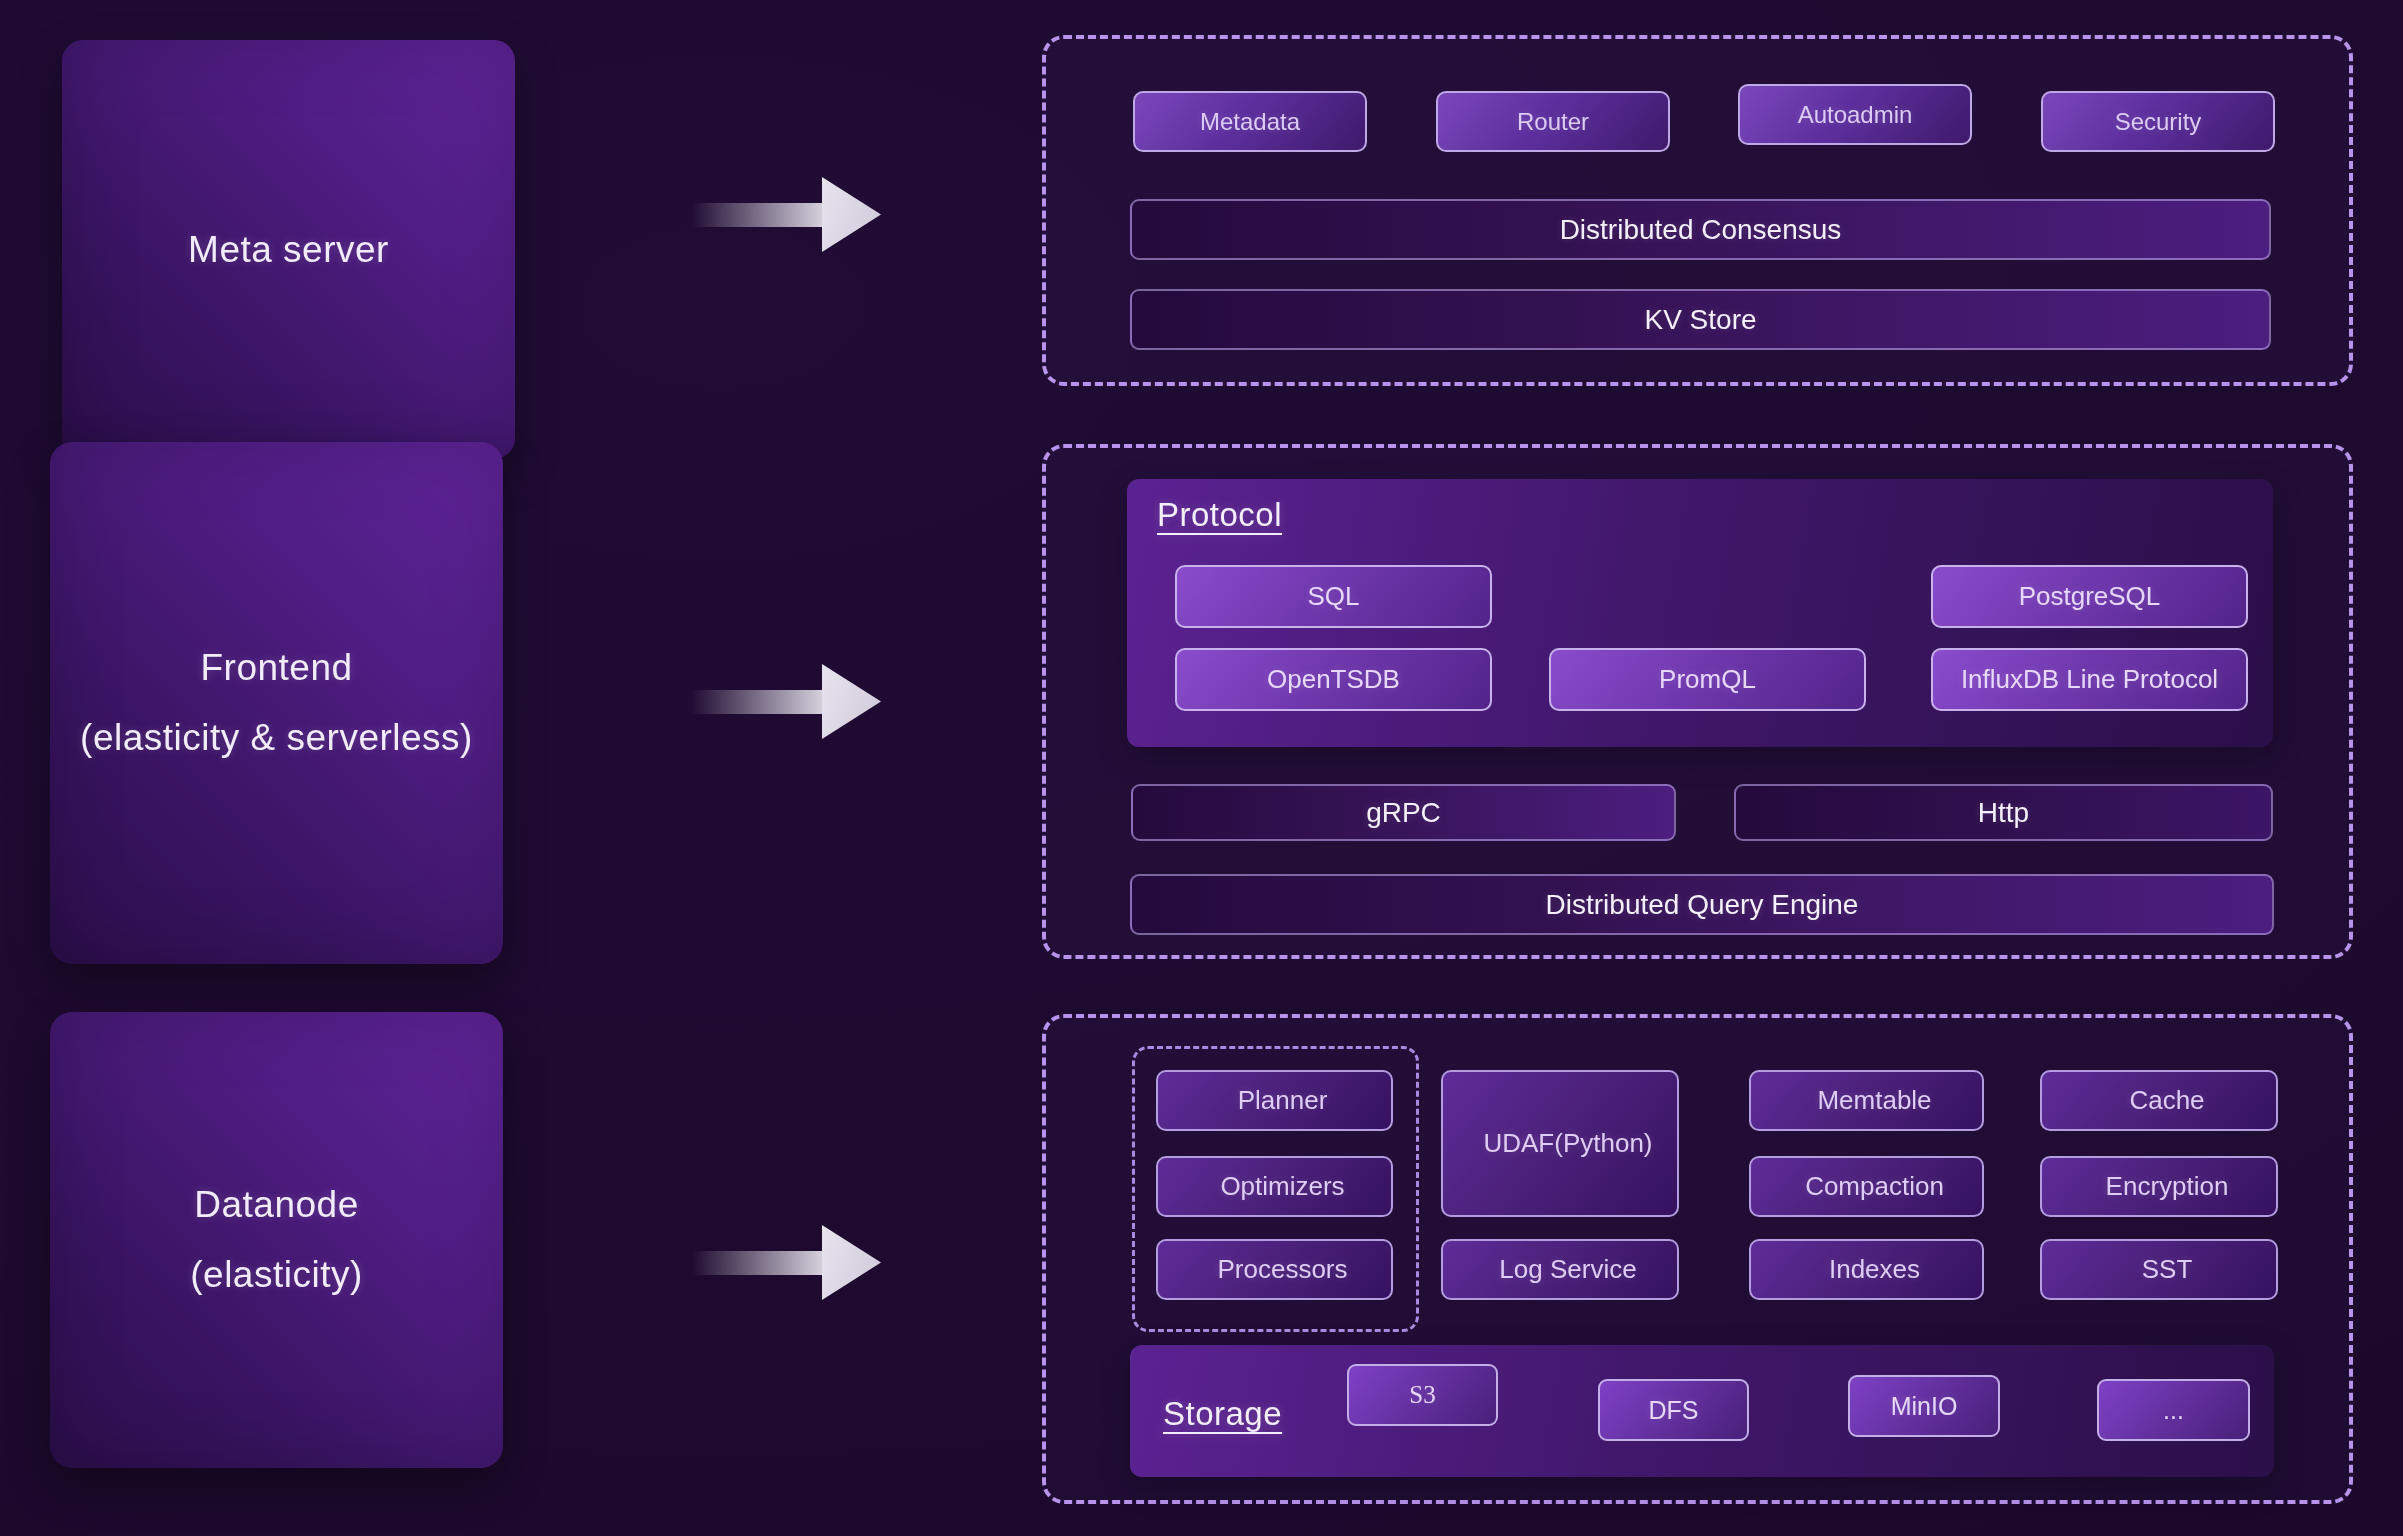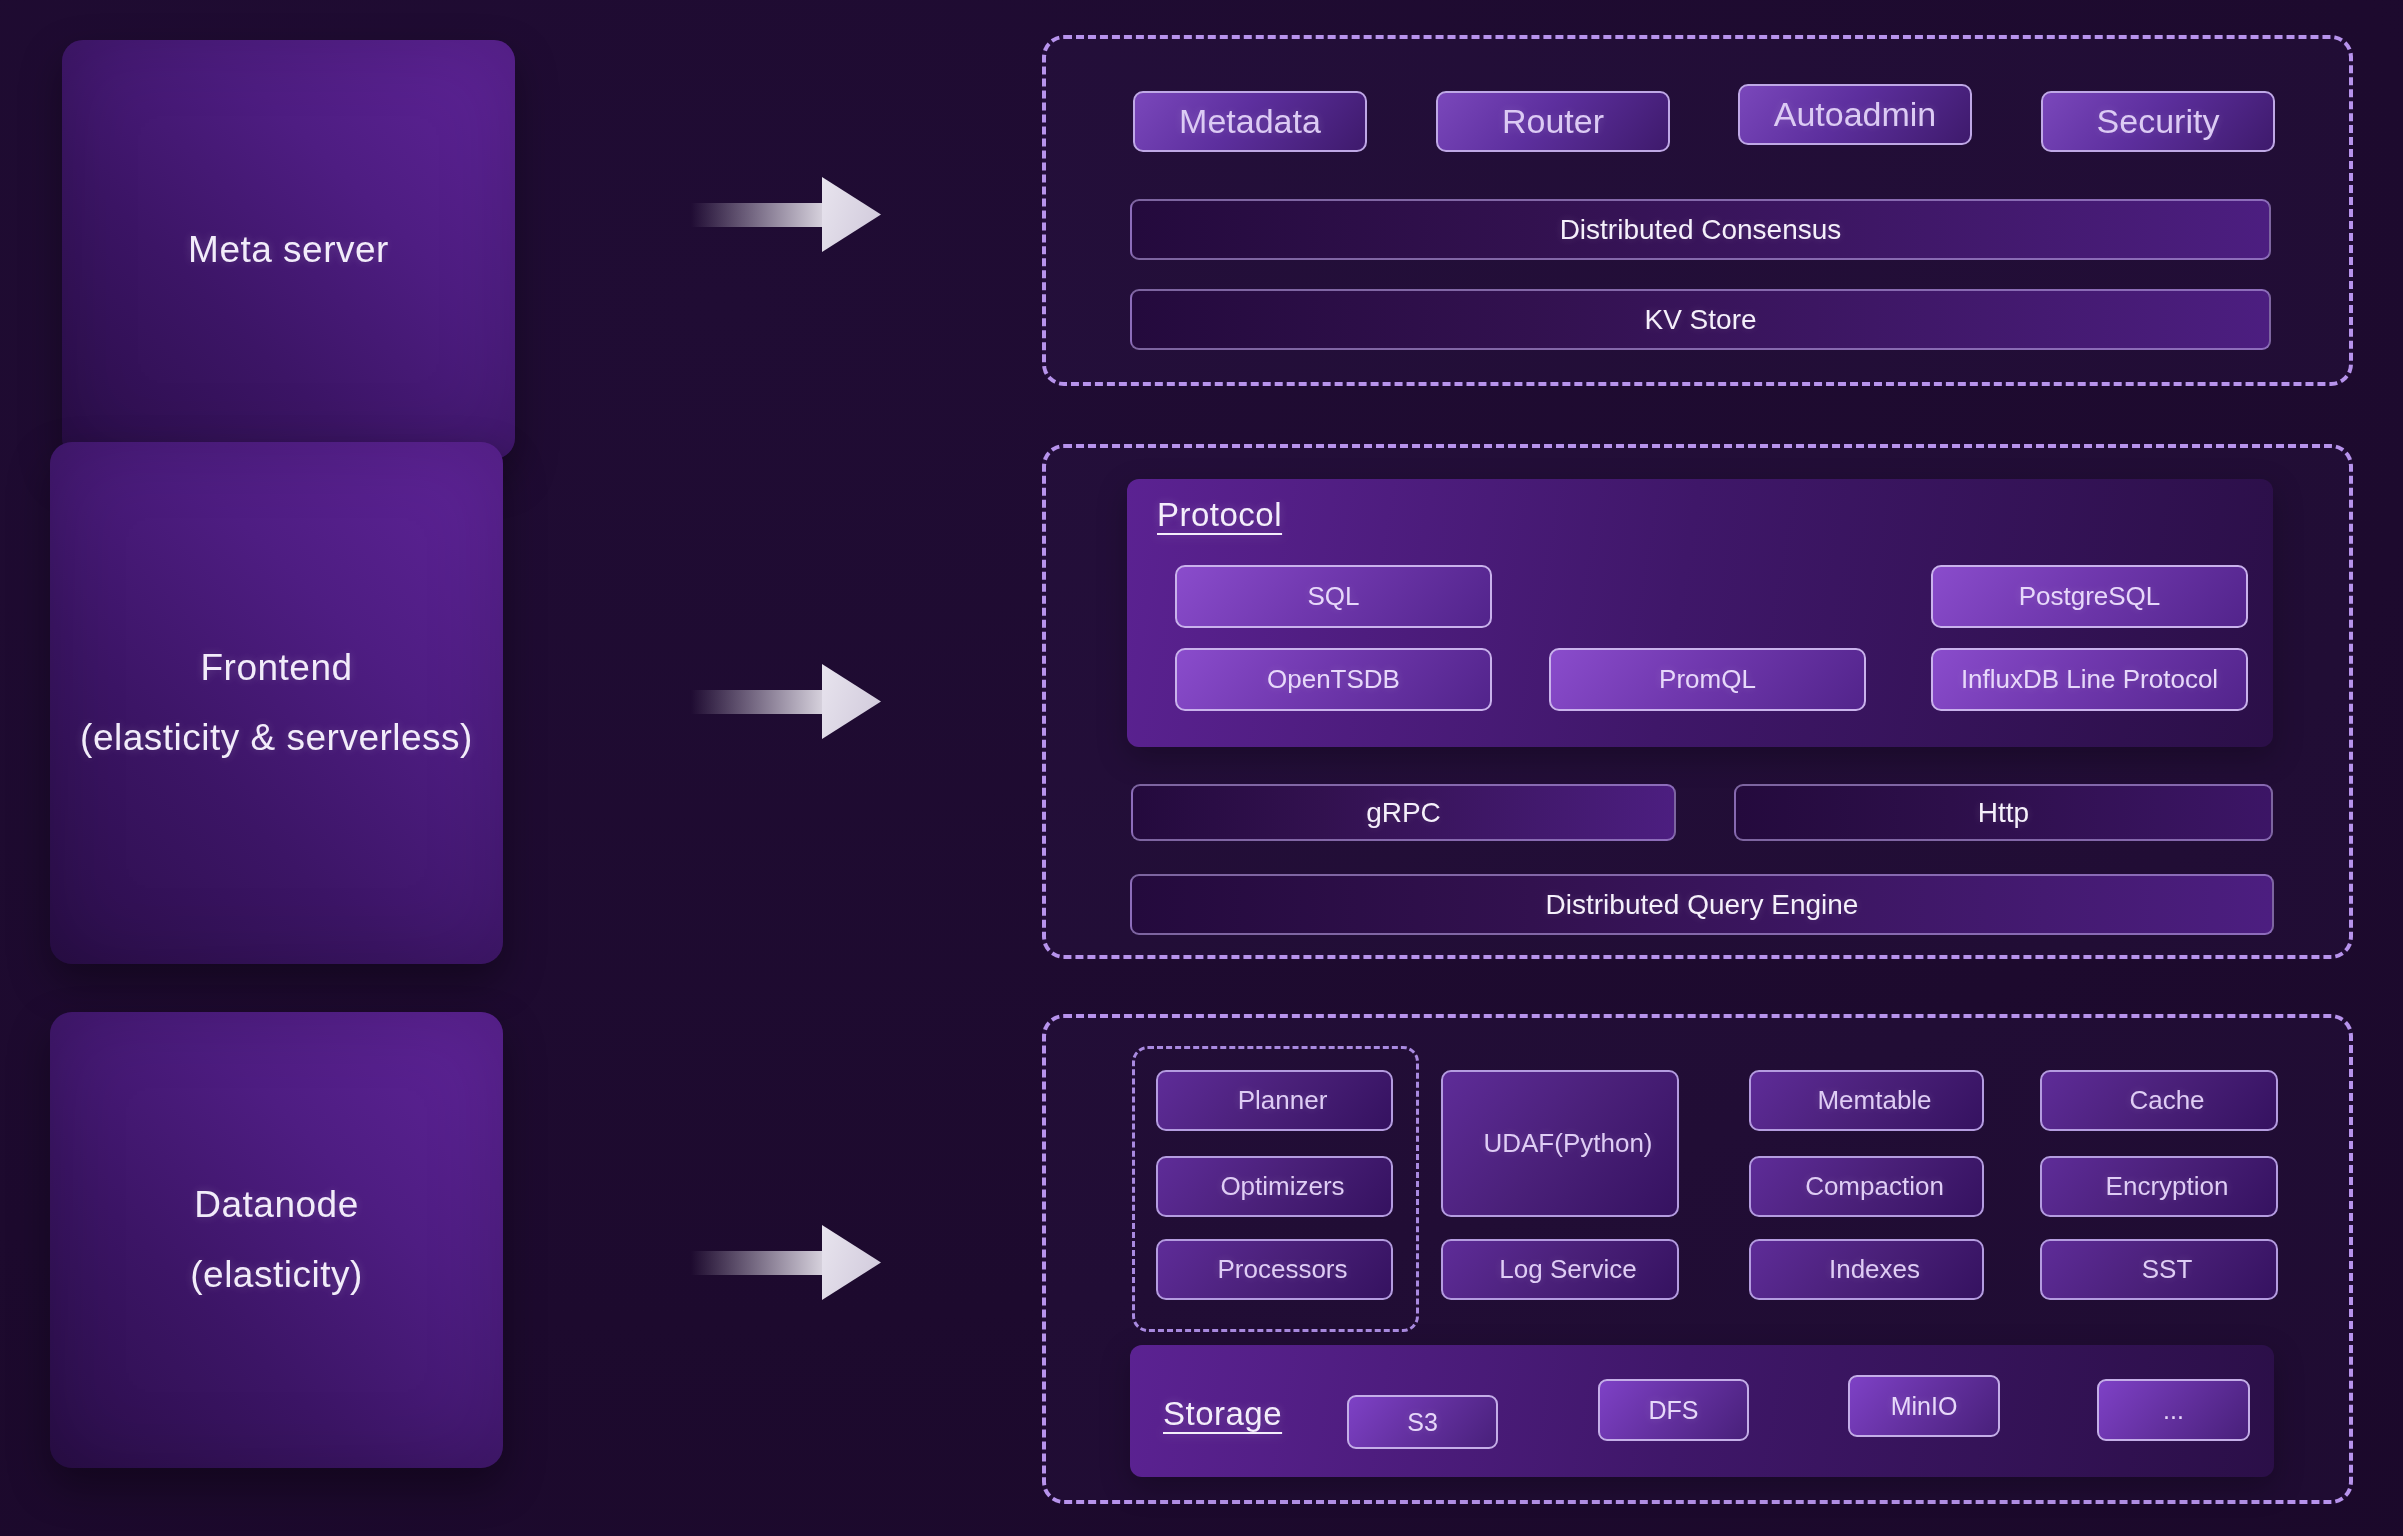--- a/index.html
+++ b/index.html
@@ -45,21 +45,21 @@
   }
   
   .blk{
     position:absolute;box-sizing:border-box;
     display:flex;align-items:center;justify-content:center;
     border-radius:10px;
     text-shadow:0 0 8px rgba(255,255,255,.15);
   }
   .btn-top{ 
     background:linear-gradient(130deg,#7a47bb 0%,#5d2f9e 45%,#3e1a6c 100%);
-    border:2px solid #bfa8e6;color:#dccbf4;font-size:34px;
+    border:2px solid #bfa8e6;color:#dccbf4;font-size:24px;
   }
   .btn-proto{ 
     background:linear-gradient(130deg,#8a4ccc 0%,#7038ae 45%,#52248b 100%);
     border:2px solid #c9b2ec;color:#e7d8fa;font-size:26px;
   }
   .btn-data{ 
     background:linear-gradient(130deg,#5e2c98 0%,#4a2079 50%,#351260 100%);
     border:2px solid #b49ce0;color:#dfcdf5;font-size:26px;padding-left:16px;
   }
   .btn-store{ 
@@ -150,20 +150,20 @@
     <div class="blk btn-data" style="left:703px;top:138px;width:235px;height:61px;">Compaction</div>
     <div class="blk btn-data" style="left:703px;top:221px;width:235px;height:61px;">Indexes</div>
 
     <div class="blk btn-data" style="left:994px;top:52px;width:238px;height:61px;">Cache</div>
     <div class="blk btn-data" style="left:994px;top:138px;width:238px;height:61px;">Encryption</div>
     <div class="blk btn-data" style="left:994px;top:221px;width:238px;height:61px;">SST</div>
 
     <div class="panel" style="left:84px;top:327px;width:1144px;height:132px;"></div>
     <div class="panel-heading" style="left:117px;top:377px;">Storage</div>
 
-    <div class="blk btn-store" style="left:301px;top:377px;width:151px;height:54px;">S3</div>
+    <div class="blk btn-store" style="left:301px;top:346px;width:151px;height:62px;font-family:Liberation Serif, serif;">S3</div>
     <div class="blk btn-store" style="left:552px;top:361px;width:151px;height:62px;">DFS</div>
     <div class="blk btn-store" style="left:802px;top:357px;width:152px;height:62px;">MinIO</div>
     <div class="blk btn-store" style="left:1051px;top:361px;width:153px;height:62px;">...</div>
   </div>
 
 </div>
 
 
 </body></html>

